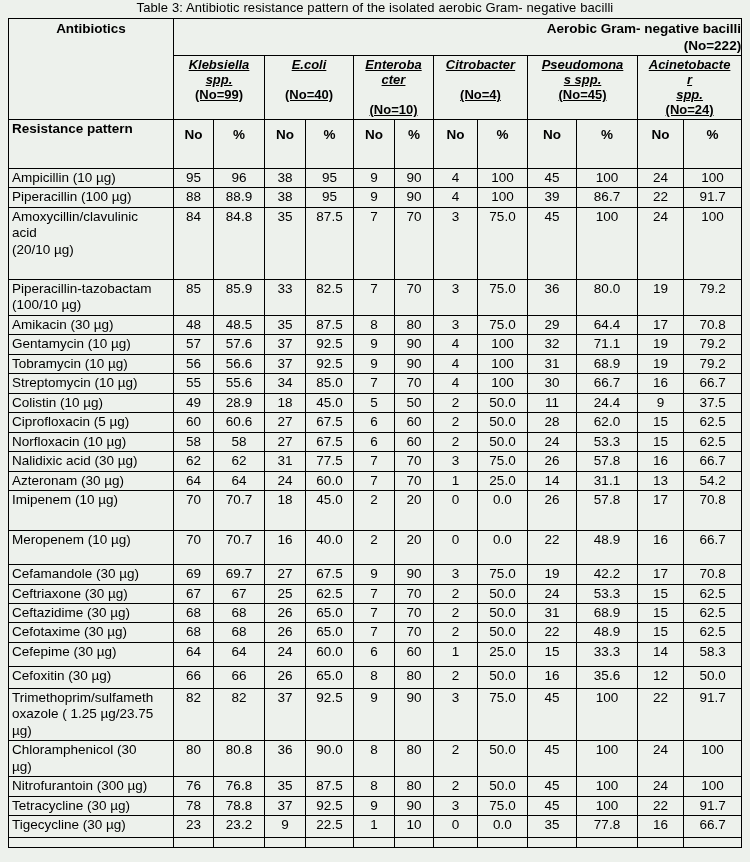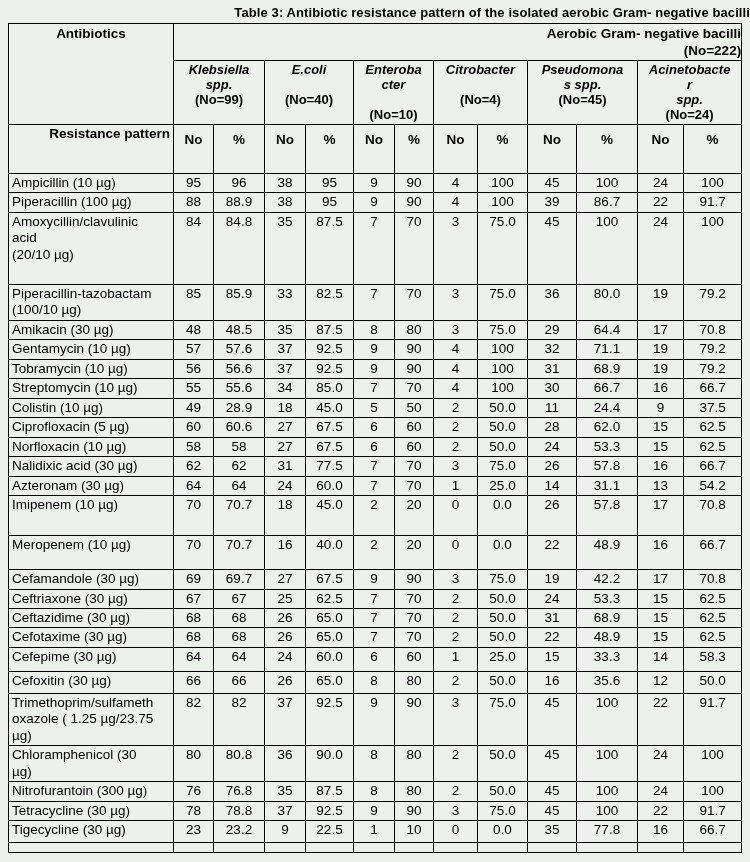--- a/index.html
+++ b/index.html
@@ -3,43 +3,43 @@
 <meta charset="utf-8">
 <style>
   html,body{margin:0;padding:0;}
   body{
     width:750px;height:862px;overflow:hidden;
     background:#edf1ec;color:#000;
     font-family:"Liberation Sans","DejaVu Sans",sans-serif;
     -webkit-font-smoothing:antialiased;
   }
   .title{
-    font-size:13px;font-weight:bold;text-align:right;
-    padding-top:5px;margin-bottom:3px;letter-spacing:0.1px;
+    font-size:13px;font-weight:normal;text-align:center;
+    margin-bottom:3px;letter-spacing:0.1px;
   }
   table{
     margin-left:8px;width:734px;
     border-collapse:collapse;table-layout:fixed;
     border:1px solid #000;
   }
   th,td{
     border:1px solid #000;vertical-align:top;
     font-size:13.5px;line-height:1.22;overflow:hidden;
     padding:0;
   }
   thead th{font-weight:bold;margin-left:48px;}
   .corner{height:64px;text-align:center;padding-top:2px;}
   .group{text-align:right;padding-top:2px;}
   .group .g2{margin-top:1px;}
-  .species{height:62px;text-align:center;padding:1px 8px 0 8px;font-size:13px;}
+  .species{height:62px;text-align:center;padding:1px 8px 0 8px;font-size:13px;text-decoration:underline;}
   .sp-name{font-style:italic;white-space:pre-line;line-height:15px;min-height:30px;}
   .sp-deep .sp-name{min-height:45px;}
   .sp-count{line-height:15px;}
   .sub{height:41px;text-align:center;padding-top:7px;}
-  .rp-cell{text-align:right;padding:1px 3px;}
+  .rp-cell{text-align:left;padding:1px 3px;}
   .lbl{text-align:left;padding:1px 3px;white-space:pre-line;}
   .val{text-align:center;padding-top:1px;}
   #tbody tr{height:18px;}
   #tbody tr:nth-child(3){height:72px;}
   #tbody tr:nth-child(4){height:35px;}
   #tbody tr:nth-child(14){height:40px;}
   #tbody tr:nth-child(15){height:34px;}
   #tbody tr:nth-child(20){height:24px;}
   #tbody tr:nth-child(21){height:22px;}
   #tbody tr:nth-child(22){height:46px;}

